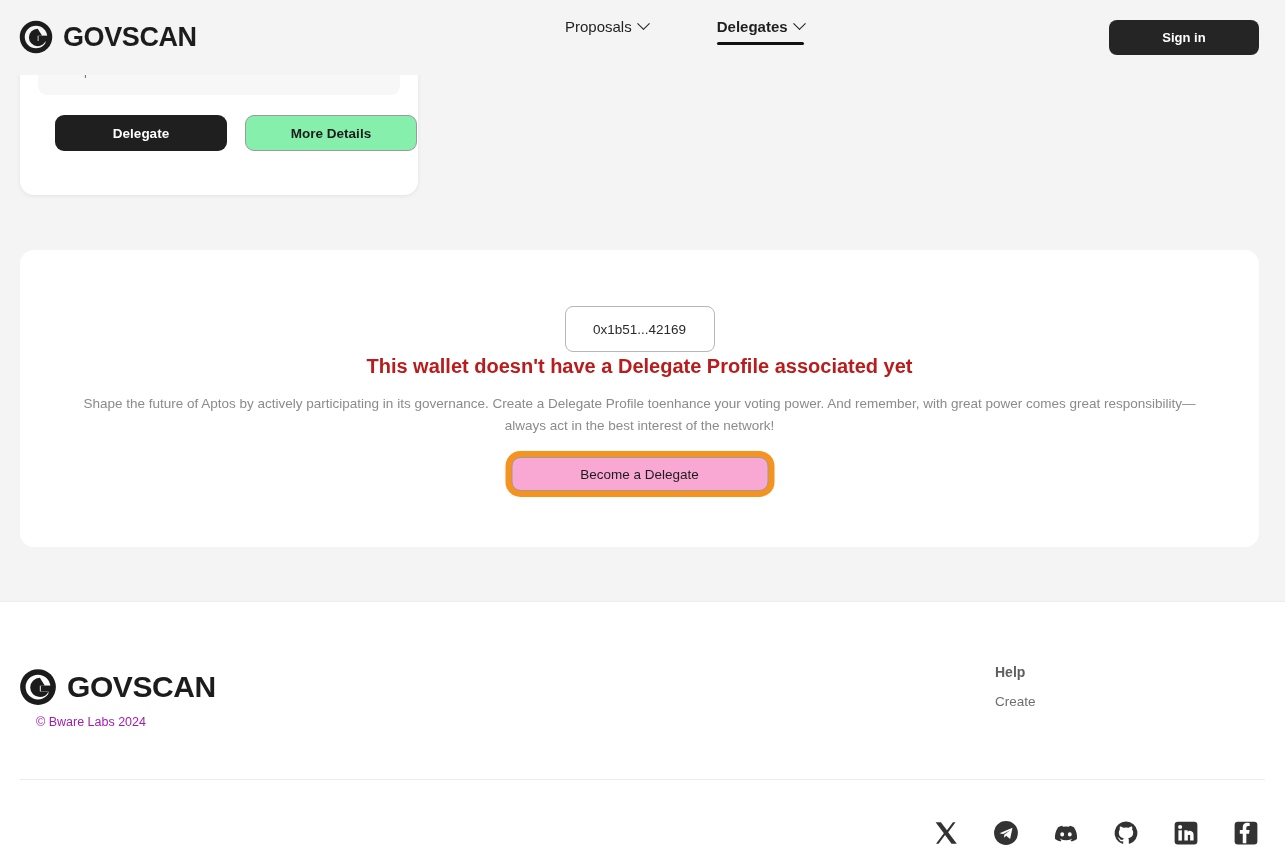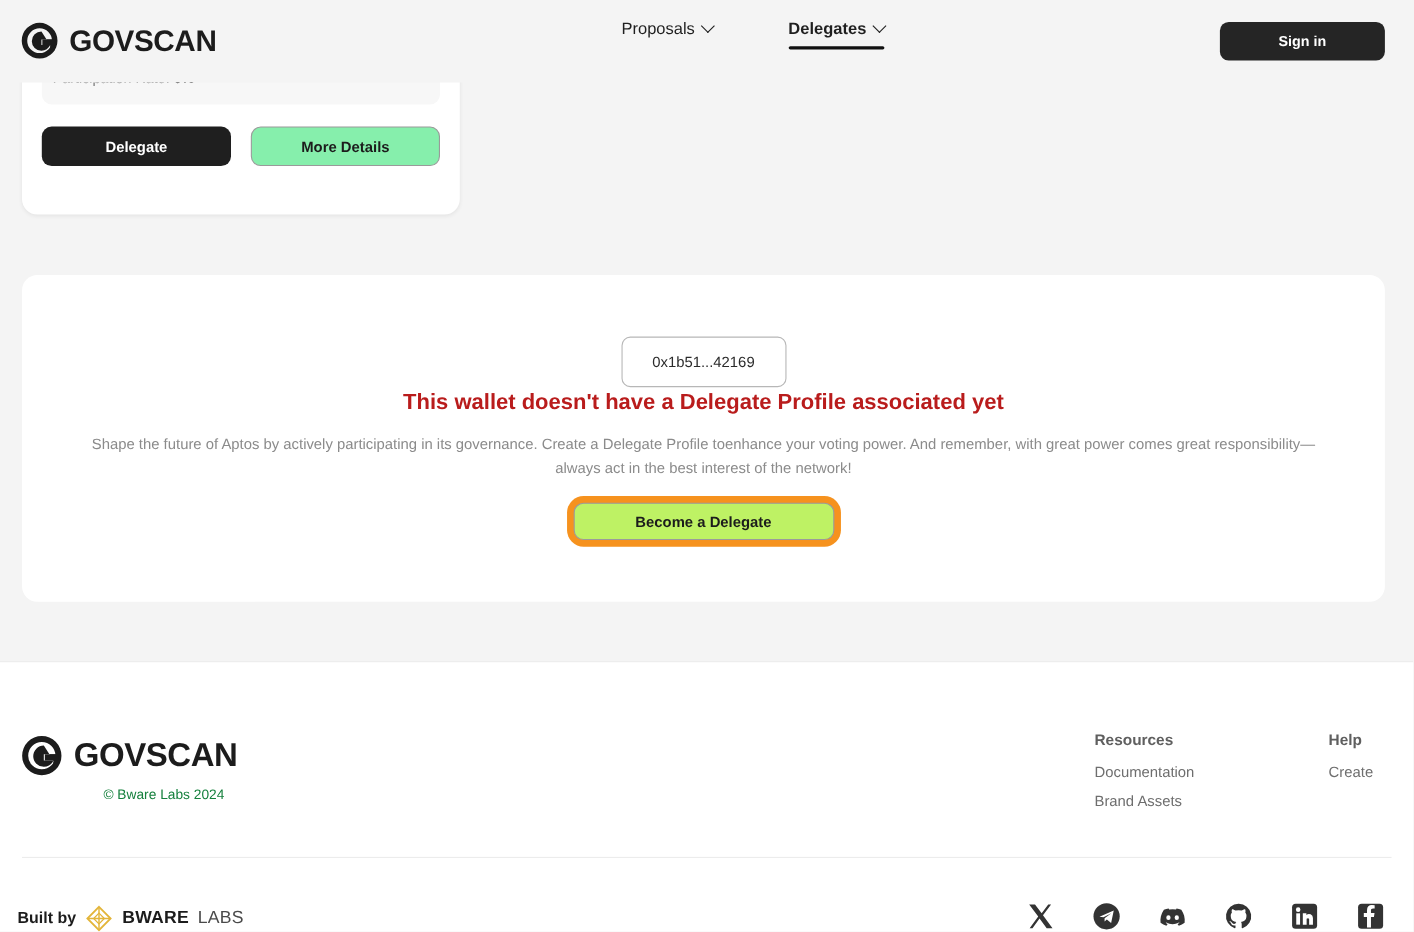--- a/index.html
+++ b/index.html
@@ -155,21 +155,21 @@
   }
   .pc-btn {
     width: 172px;
     height: 36px;
     border-radius: 9px;
     font-family: inherit;
     font-size: 13.5px;
     font-weight: bold;
     cursor: pointer;
   }
-  .pc-btn.primary { background: #1f1f1f; color: #fff; border: none; }
+  .pc-btn.primary { background: #1f1f1f; color: #fff; border: none; margin-left: 17px; }
   .pc-btn.secondary { background: #86efac; color: #1c1c1c; border: 1px solid #9a9a9a; }
 
   
   .main-card {
     position: absolute;
     left: 20px;
     top: 250px;
     width: 1239px;
     height: 297px;
     background: #ffffff;
@@ -222,28 +222,28 @@
     position: absolute;
     left: 50%;
     transform: translateX(-50%);
     top: 201px;
     padding: 6px;
     border-radius: 15px;
     background: #F6921E;
   }
   .become-btn {
     display: block;
-    width: 237px;
+    width: 257px;
     height: 34px;
-    background: #bef264;
+    background: #f9a8d4;
     border: 1px solid #9b9b9b;
     border-radius: 9px;
     font-family: inherit;
     font-size: 13.5px;
-    font-weight: bold;
+    font-weight: normal;
     color: #1c1c1c;
     cursor: pointer;
   }
 
   
   .footer {
     position: absolute;
     left: 0;
     top: 601px;
     width: 1285px;
@@ -264,23 +264,23 @@
   }
   .fb-logo { width: 44px; height: 44px; display: block; }
   .fb-word {
     font-size: 30px;
     font-weight: bold;
     letter-spacing: -0.4px;
     color: #1c1c1c;
   }
   .fb-copy {
     margin-top: 6px;
-    margin-left: 78px;
+    margin-left: 20px;
     font-size: 12.5px;
-    color: #15803d;
+    color: #a21caf;
   }
 
   .footer-cols {
     position: absolute;
     left: 995px;
     top: 62px;
     display: flex;
     gap: 122px;
   }
   .fcol-head {
@@ -399,43 +399,27 @@
         <path d="M26 14 A10.5 10.5 0 1 0 26 35 A10.5 10.5 0 0 0 35.5 28.8 L26 28.8 L26 22.6 L40 22.6 L40 35 L35.5 35 L35.5 28.8 Z" fill="#1c1c1c"></path>
         <rect x="27" y="22.6" width="14" height="6.2" fill="#1c1c1c"></rect>
       </svg>
       <span class="fb-word">GOVSCAN</span>
     </div>
     <div class="fb-copy">© Bware Labs 2024</div>
   </div>
 
   <div class="footer-cols">
     <div>
-      <div class="fcol-head">Resources</div>
-      <div class="fcol-link">Documentation</div>
-      <div class="fcol-link">Brand Assets</div>
-    </div>
-    <div>
       <div class="fcol-head">Help</div>
       <div class="fcol-link">Create</div>
     </div>
   </div>
 
   <div class="footer-divider"></div>
 
-  <div class="built-by">
-    <span class="built-label">Built by</span>
-    <svg class="bware-logo" viewBox="0 0 32 32">
-      <path d="M16 3 L29 16 L16 29 L3 16 Z" fill="none" stroke="#E3B53A" stroke-width="2"></path>
-      <path d="M16 3 L16 29 M3 16 L29 16" stroke="#E3B53A" stroke-width="1.6" fill="none"></path>
-      <path d="M9.5 9.5 L22.5 22.5 M22.5 9.5 L9.5 22.5" stroke="#E3B53A" stroke-width="1.2" fill="none" opacity="0"></path>
-      <path d="M16 10 L22 16 L16 22 L10 16 Z" fill="none" stroke="#E3B53A" stroke-width="1.4"></path>
-    </svg>
-    <span class="bware-bold">BWARE</span>
-    <span class="bware-light">LABS</span>
-  </div>
 
   <div class="socials">
 
     <svg class="soc" viewBox="0 0 24 24">
       <path d="M2.4 2 L10 12.2 L2.8 22 L5.2 22 L11.1 13.9 L17.1 22 L22 22 L14 11.2 L20.8 2 L18.4 2 L12.9 9.5 L7.3 2 Z" fill="#333"></path>
     </svg>
 
     <svg class="soc" viewBox="0 0 24 24">
       <circle cx="12" cy="12" r="11" fill="#333"></circle>
       <path d="M6 12.3 L18 7.1 L15.8 17.6 L12.2 14.6 L10.3 16.4 L10.3 13.6 L16 9.4 L9.4 12.9 Z" fill="#fff"></path>

